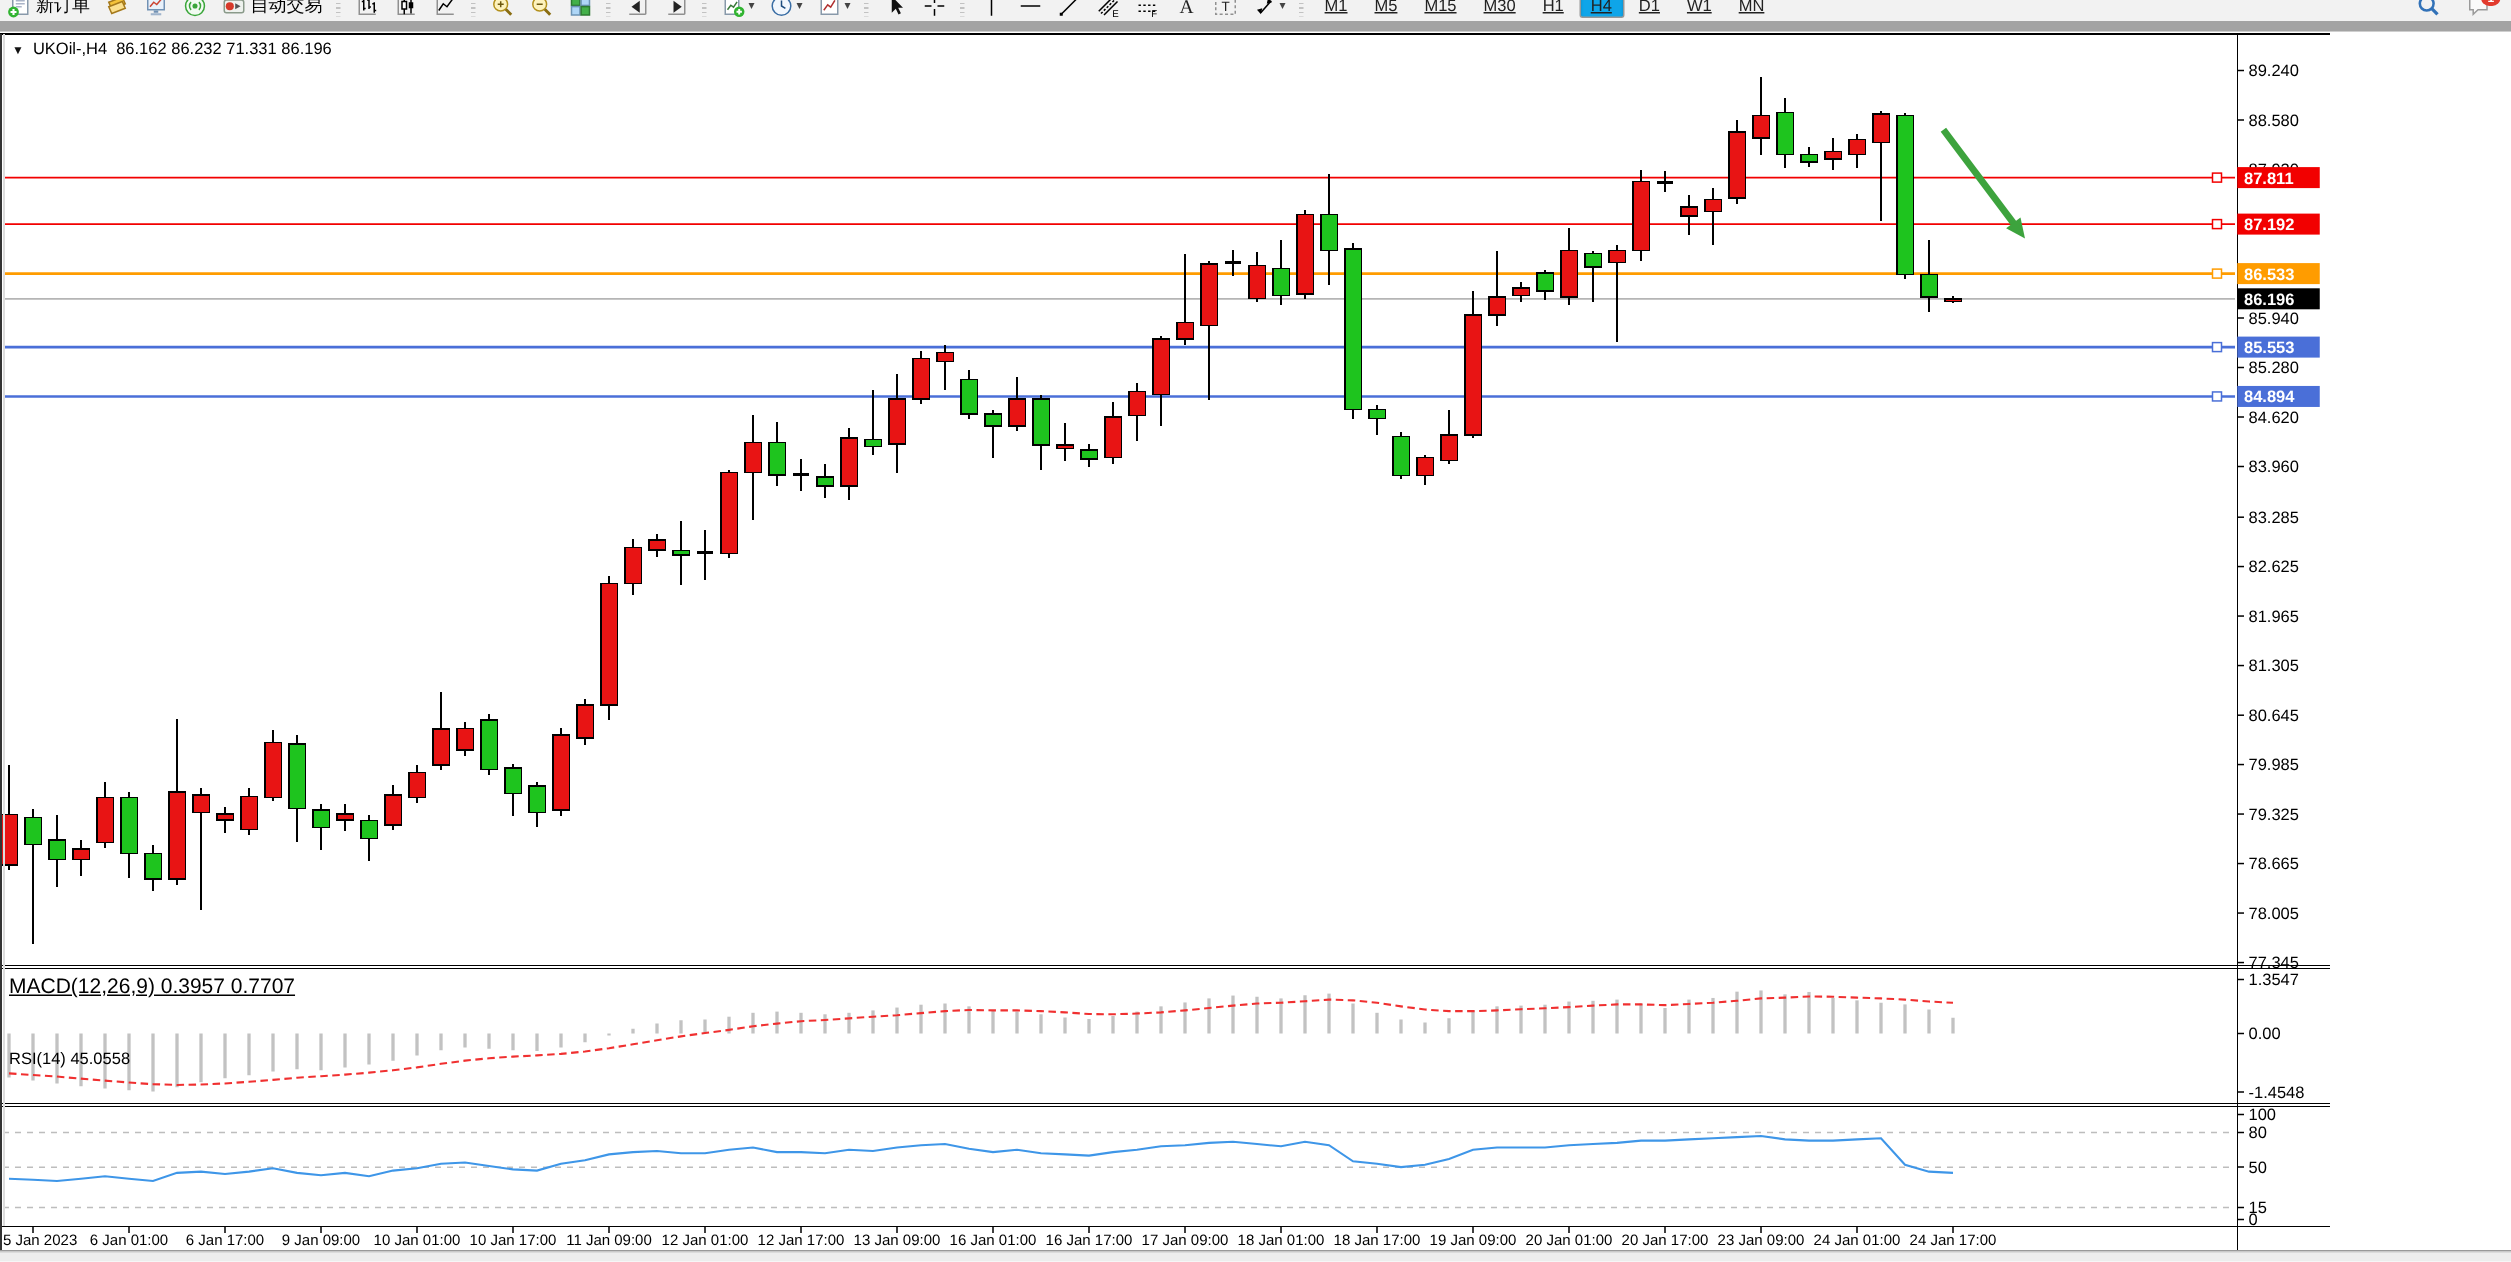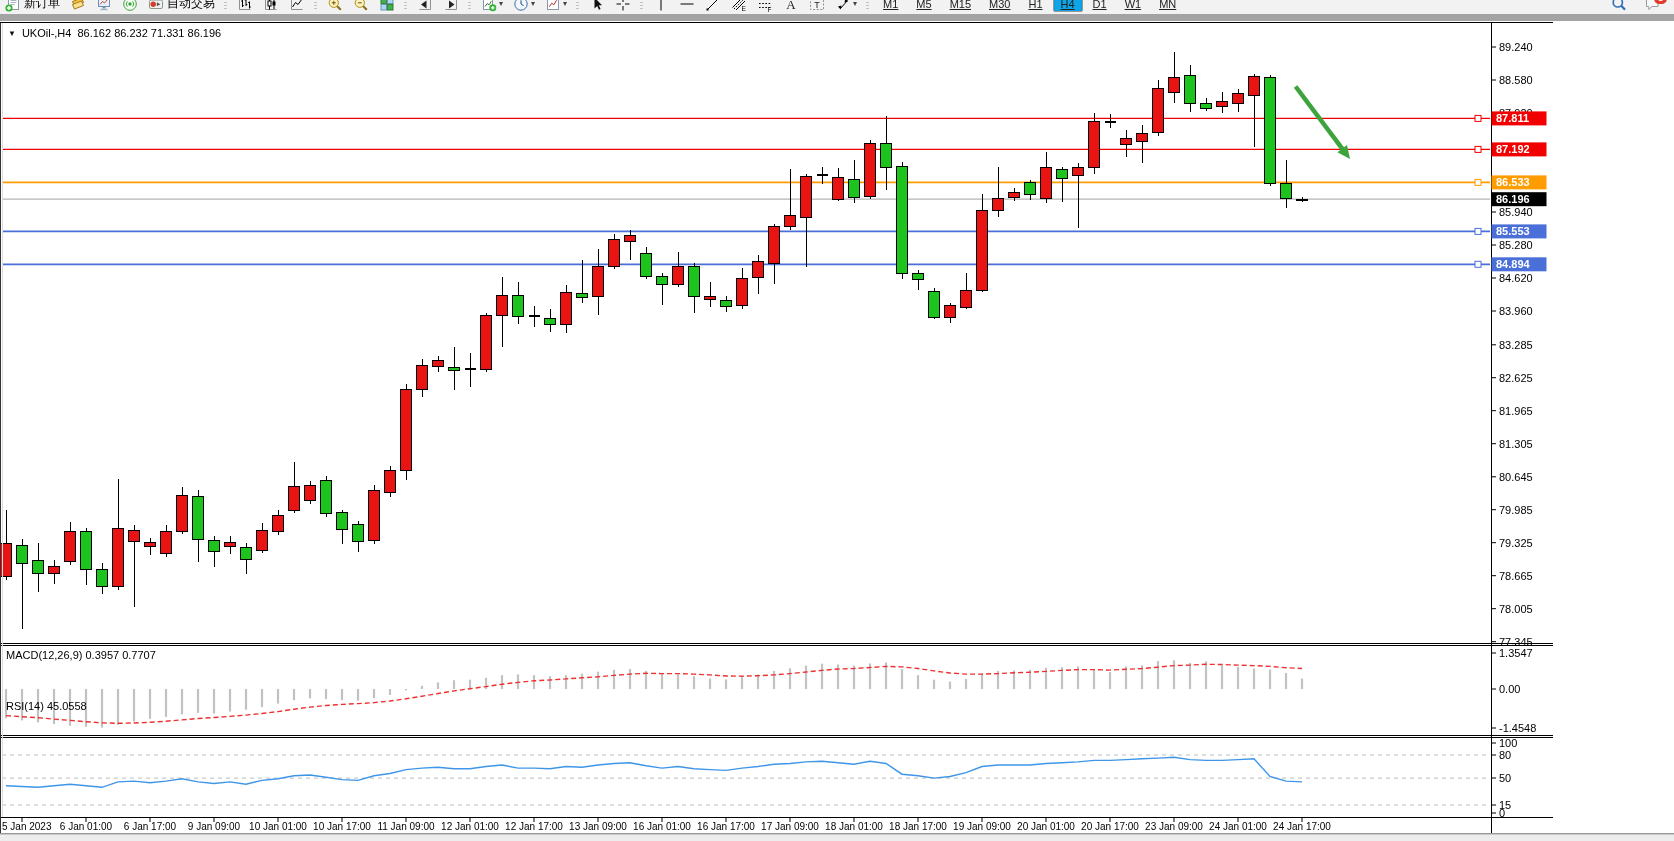--- a/index.html
+++ b/index.html
@@ -23,21 +23,21 @@
   .tf-btn{font-size:11px;color:#222;padding:1px 7px;margin:0 1px;border:1px solid transparent;
           border-radius:2px;text-decoration:underline;}
   .tf-btn.active{background:#0ea5e9;border:1px solid #979797;box-shadow:inset 0 1px 2px rgba(0,0,0,.18);}
   .badge{position:absolute;top:-1px;right:-3px;min-width:11px;height:11px;background:#e23b2e;
          border-radius:6px;color:#fff;font-size:8px;font-weight:bold;text-align:center;
          line-height:11px;padding:0 1px;}
   
   #symbol-title{position:absolute;left:8px;top:27px;font-size:11px;color:#000;z-index:3;
                 display:flex;align-items:center;gap:6px;white-space:nowrap;}
   #symbol-title .tri{font-size:8px;color:#111;}
-  #macd-title{position:absolute;left:6px;top:649px;font-size:11px;color:#000;z-index:3;}
+  #macd-title{position:absolute;left:6px;top:649px;font-size:14px;color:#000;z-index:3;text-decoration:underline;}
   #rsi-title{position:absolute;left:6px;top:700px;font-size:11px;color:#000;z-index:3;}
   #bottom-strip{position:absolute;left:0;top:834px;width:1674px;height:7px;background:#ededed;
                 border-top:1px solid #c9c9c9;z-index:2;}
 </style>
 </head>
 <body>
 
 <div id="app">
   <div id="toolbar">
     <div id="tb-left" class="tb-group">

